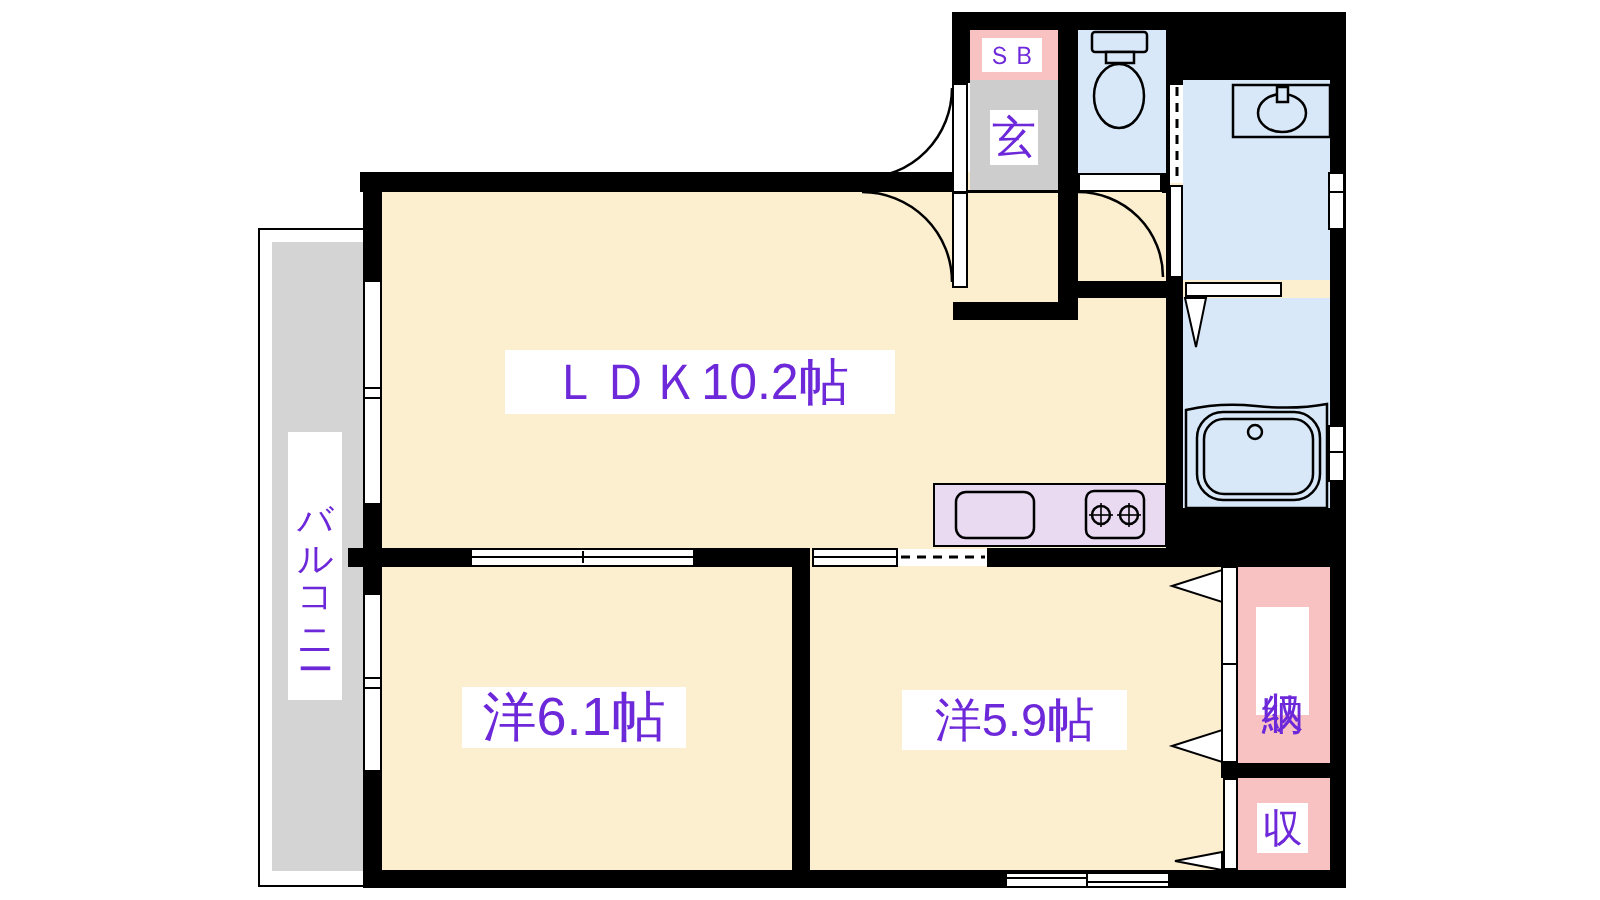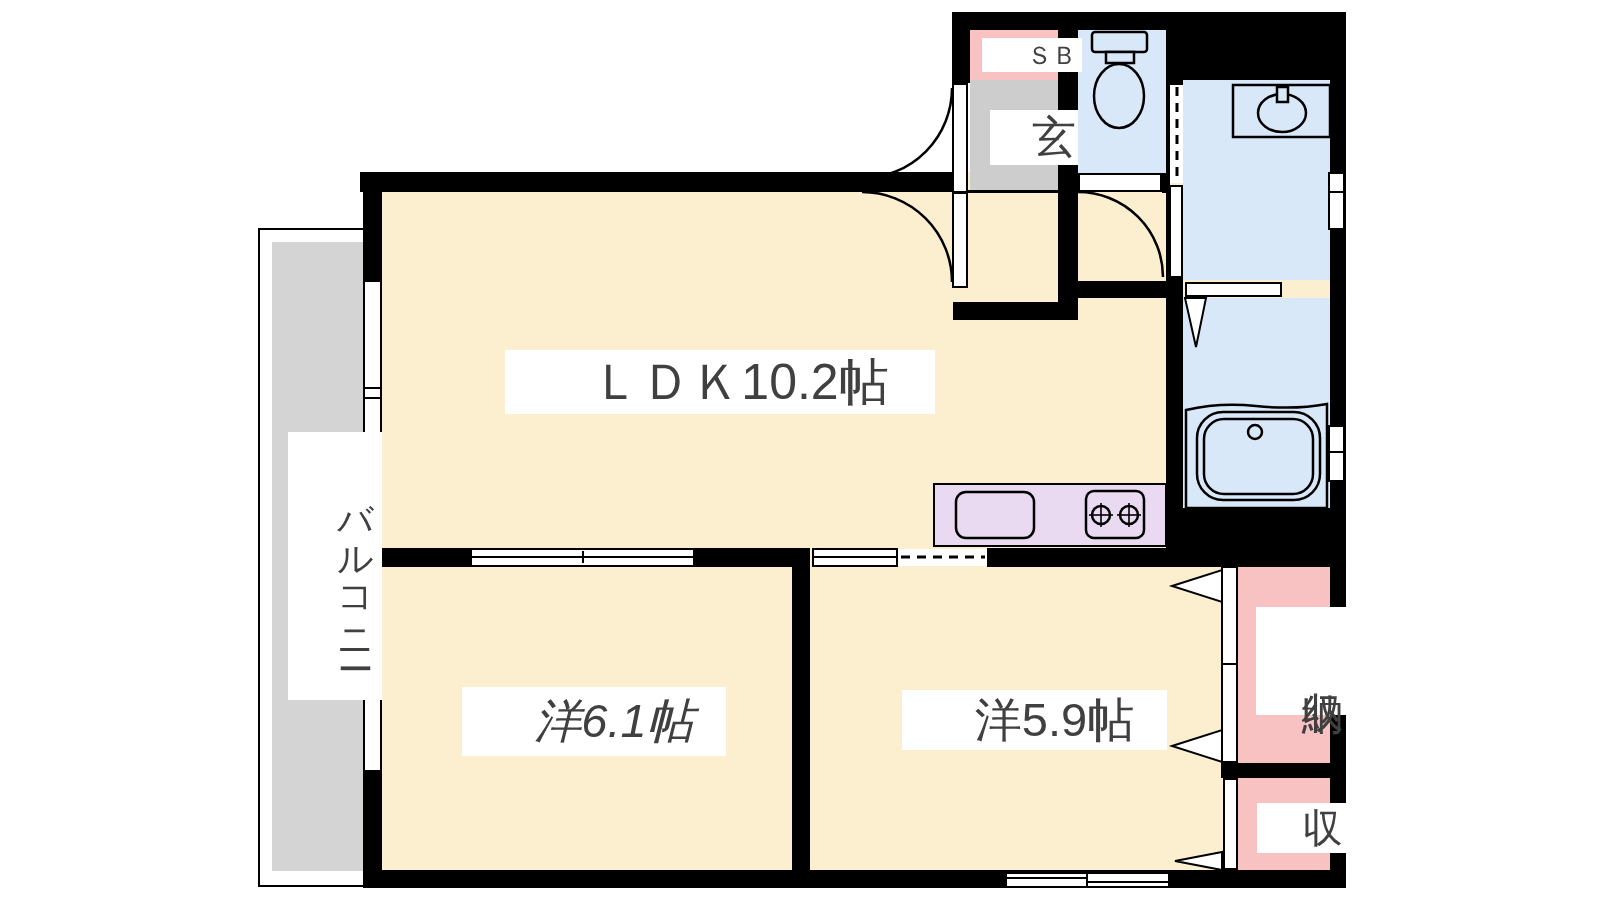--- a/index.html
+++ b/index.html
@@ -4,22 +4,22 @@
 <style>
   html,body{margin:0;padding:0;background:#fff;}
   #stage{position:relative;width:1600px;height:900px;background:#ffffff;overflow:hidden;
          font-family:"Liberation Sans","DejaVu Sans",sans-serif;}
   .abs{position:absolute;}
   .wall{position:absolute;background:#000;}
   .fill{position:absolute;}
   .door{position:absolute;background:#fff;border:2px solid #000;box-sizing:border-box;}
   .strip{position:absolute;background:#fff;}
   svg.overlay{position:absolute;left:0;top:0;width:1600px;height:900px;pointer-events:none;}
-  .label{position:absolute;background:#fff;color:#404040;display:flex;align-items:center;justify-content:center;
-         white-space:nowrap;font-weight:500;padding-left:40px;}
+  .label{position:absolute;background:#fff;color:#6d28d9;display:flex;align-items:center;justify-content:center;
+         white-space:nowrap;font-weight:500;}
   .vlabel{writing-mode:vertical-rl;text-orientation:upright;letter-spacing:2px;}
 </style>
 </head>
 <body>
 
 <div id="stage">
 
   <div class="fill" style="left:363px;top:172px;width:967px;height:716px;background:#fcefd0;"></div>
 
   <div class="abs" style="left:258px;top:228px;width:117px;height:659px;background:#fff;border:2px solid #000;box-sizing:border-box;"></div>
@@ -131,21 +131,21 @@
       <line x1="1101" y1="503" x2="1101" y2="527" stroke="#000" stroke-width="1.6"></line>
       <line x1="1089" y1="515" x2="1113" y2="515" stroke="#000" stroke-width="1.6"></line>
       <circle cx="1129" cy="515" r="9" fill="none" stroke="#000" stroke-width="2.5"></circle>
       <line x1="1129" y1="503" x2="1129" y2="527" stroke="#000" stroke-width="1.6"></line>
       <line x1="1117" y1="515" x2="1141" y2="515" stroke="#000" stroke-width="1.6"></line>
     </g>
   </svg>
 
   <div class="label" style="left:505px;top:338px;width:390px;height:64px;font-size:50px;margin-top:12px;">ＬＤＫ10.2帖</div>
 
-  <div class="label" style="left:462px;top:687px;width:224px;height:69px;font-size:47px;font-style:italic;">洋6.1帖</div>
+  <div class="label" style="left:462px;top:687px;width:224px;height:61px;font-size:54px;">洋6.1帖</div>
 
   <div class="label" style="left:902px;top:690px;width:225px;height:60px;font-size:47px;text-align:right;">洋5.9帖</div>
 
   <div class="label" style="left:990px;top:110px;width:48px;height:55px;font-size:44px;">玄</div>
 
   <div class="label" style="left:982px;top:38px;width:60px;height:34px;font-size:25px;">ＳＢ</div>
 
   <div class="label vlabel" style="left:288px;top:432px;width:54px;height:268px;font-size:36px;">バルコニー</div>
 
   <div class="label vlabel" style="left:1256px;top:607px;width:53px;height:108px;font-size:42px;">収納</div>

